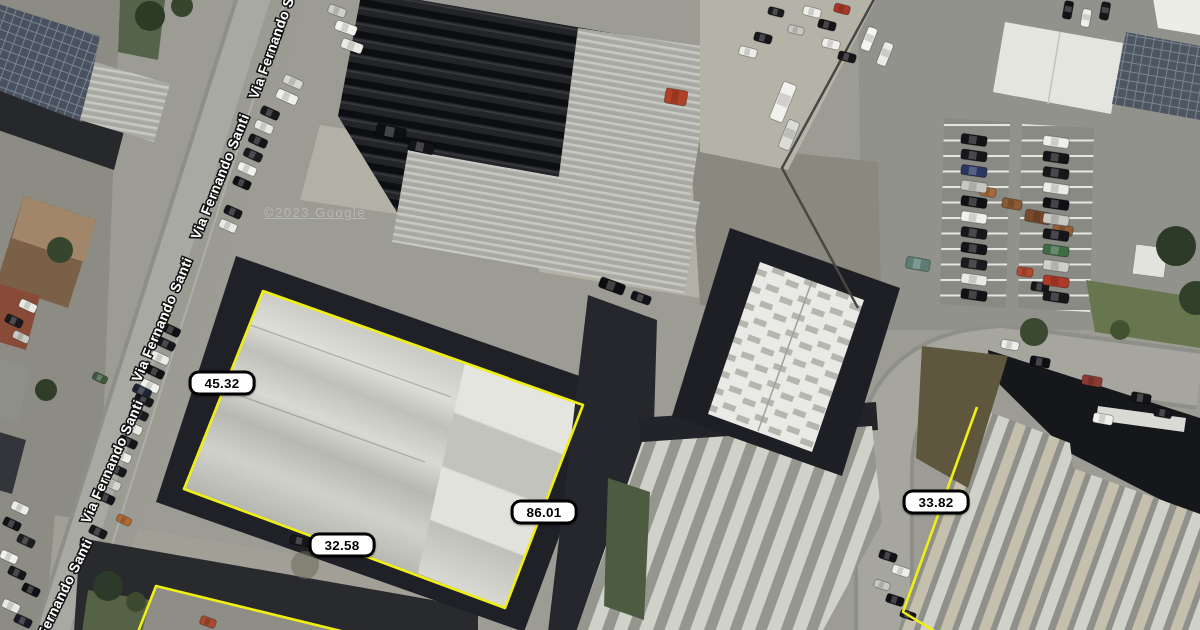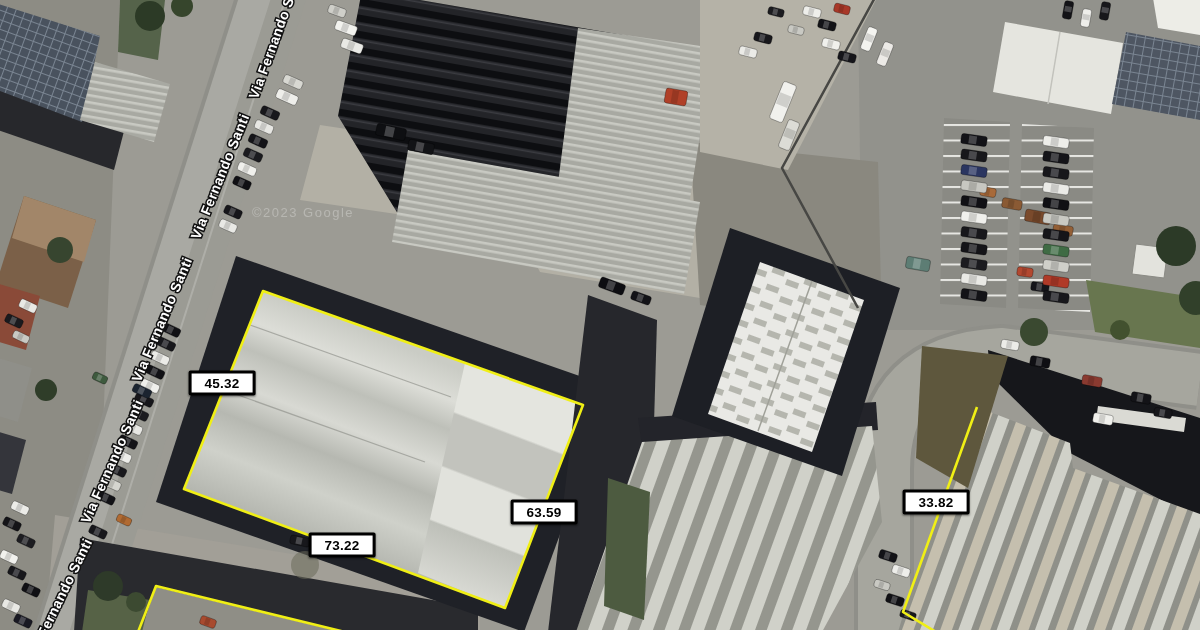--- a/index.html
+++ b/index.html
@@ -7,28 +7,28 @@
     position:relative;width:1200px;height:630px;overflow:hidden;
     font-family:"Liberation Sans",sans-serif;
     background:#9c9b94;
   }
   .stage svg{position:absolute;left:0;top:0;}
   .mlabel{
     position:absolute;transform:translate(-50%,-50%);
     background:var(--mlabel-bg,#fff);
     border:3px solid var(--mlabel-border,#000);
     color:var(--mlabel-text,#000);
-    border-radius:2px;padding:2px 13px;
+    border-radius:10px;padding:2px 13px;
     font-size:13.5px;font-weight:bold;letter-spacing:.2px;
     box-shadow:0 1px 2px rgba(0,0,0,.35);
     white-space:nowrap;z-index:30;
   }
   .watermark{
-    position:absolute;left:252px;top:205px;z-index:20;
-    color:rgba(255,255,255,.28);font-size:13px;letter-spacing:1.5px;
+    position:absolute;left:264px;top:205px;z-index:20;
+    color:rgba(255,255,255,.28);font-size:13px;letter-spacing:1.5px;text-decoration:underline;
   }
   .street-text{
     font-size:14px;font-weight:bold;letter-spacing:.4px;
     fill:var(--street-fill,#fff);
     stroke:var(--street-stroke,#111);stroke-width:3px;
     paint-order:stroke;
   }
   .annot{fill:none;stroke-width:2.6px;stroke-linejoin:round;}
 </style>
 </head>
@@ -610,18 +610,18 @@
     <g>
       <text class="street-text" text-anchor="middle" dominant-baseline="middle" transform="translate(277 36) rotate(-70)">Via Fernando Santi</text>
       <text class="street-text" text-anchor="middle" dominant-baseline="middle" transform="translate(221 177) rotate(-68)">Via Fernando Santi</text>
       <text class="street-text" text-anchor="middle" dominant-baseline="middle" transform="translate(163 320) rotate(-67)">Via Fernando Santi</text>
       <text class="street-text" text-anchor="middle" dominant-baseline="middle" transform="translate(113 462) rotate(-66)">Via Fernando Santi</text>
       <text class="street-text" text-anchor="middle" dominant-baseline="middle" transform="translate(60 600) rotate(-64)">Via Fernando Santi</text>
     </g>
   </svg>
 
   <div class="mlabel" style="left:222px;top:383px">45.32</div>
-  <div class="mlabel" style="left:544px;top:512px">63.59</div>
-  <div class="mlabel" style="left:342px;top:545px">73.22</div>
+  <div class="mlabel" style="left:544px;top:512px">86.01</div>
+  <div class="mlabel" style="left:342px;top:545px">32.58</div>
   <div class="mlabel" style="left:936px;top:502px">33.82</div>
 
   <div class="watermark">©2023 Google</div>
 </div>
 
 </body></html>

